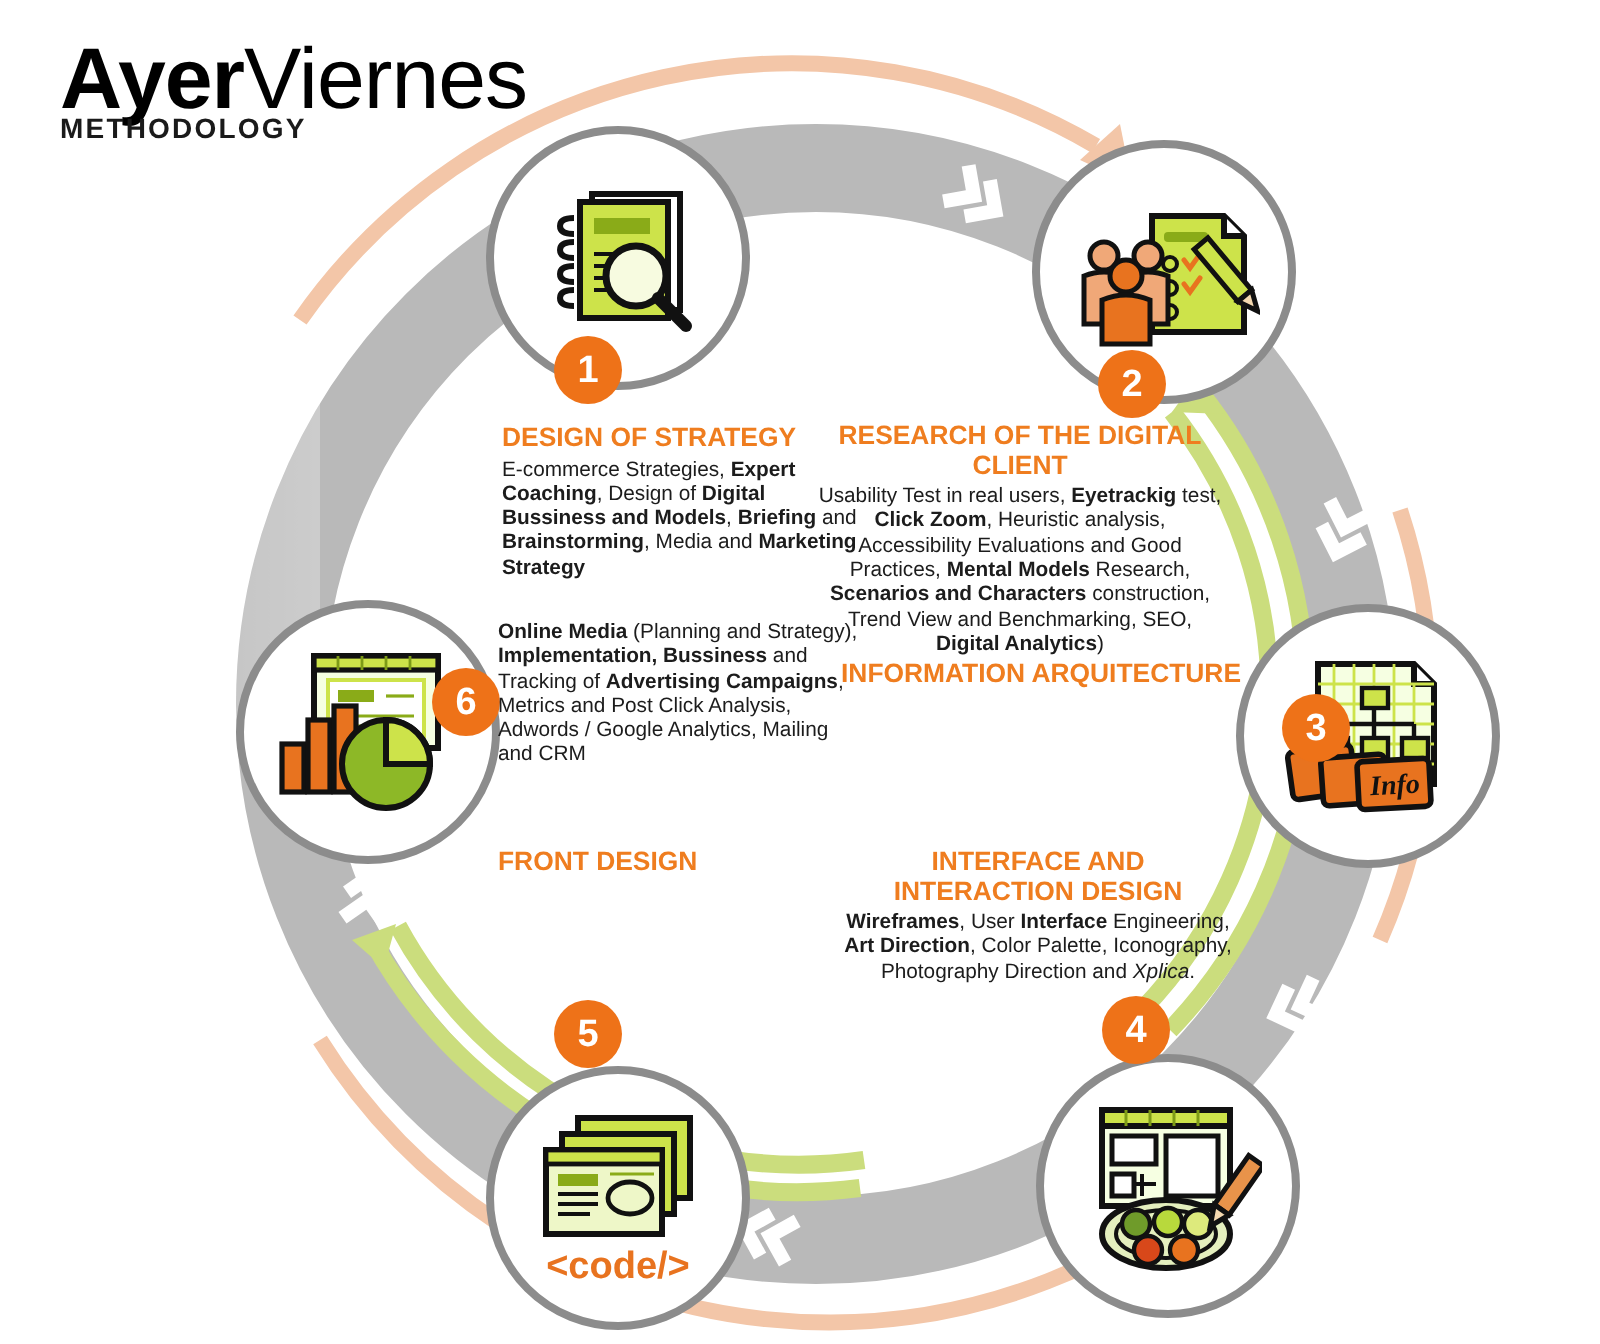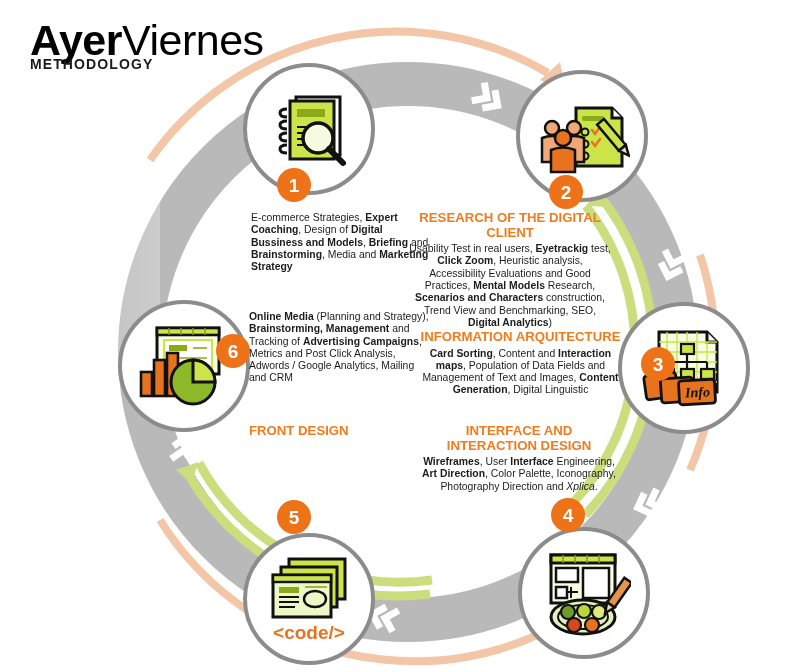--- a/index.html
+++ b/index.html
@@ -304,39 +304,39 @@
         </g>
 
         <circle cx="58" cy="62" r="22" fill="#8db827" stroke="#111" stroke-width="3"></circle>
         <path d="M58 62 L58 40 A22 22 0 0 1 80 62 Z" fill="#cde34a" stroke="#111" stroke-width="3"></path>
       </svg>
     </div>
   </div>
   <div class="badge" style="left:216px;top:334px;">6</div>
 
   <div class="block tl" style="left:251px;top:212px;width:185px;">
+    <span class="ttl">DESIGN OF STRATEGY</span>
     <span class="body">E-commerce Strategies, <b>Expert Coaching</b>, Design of <b>Digital Bussiness and Models</b>, <b>Briefing</b> and <b>Brainstorming</b>, Media and <b>Marketing Strategy</b></span>
   </div>
 
   <div class="block tr" style="left:408px;top:211px;width:204px;">
     <span class="ttl">RESEARCH OF THE DIGITAL CLIENT</span>
     <span class="body">Usability Test in real users, <b>Eyetrackig</b> test, <b>Click Zoom</b>, Heuristic analysis, Accessibility Evaluations and Good Practices, <b>Mental Models</b> Research, <b>Scenarios and Characters</b> construction, Trend View and Benchmarking, SEO, <b>Digital Analytics</b>)</span>
   </div>
 
   <div class="block tr" style="left:418px;top:330px;width:205px;">
     <span class="ttl">INFORMATION ARQUITECTURE</span>
-    <span class="body"><b>Card Sorting</b>, Content and <b>Interaction maps</b>, Population of Data Fields and Management of Text and Images, <b>Content Generation</b>, Digital Linguistic</span>
   </div>
 
   <div class="block tr" style="left:420px;top:424px;width:198px;">
     <span class="ttl">INTERFACE AND INTERACTION DESIGN</span>
     <span class="body"><b>Wireframes</b>, User <b>Interface</b> Engineering, <b>Art Direction</b>, Color Palette, Iconography, Photography Direction and <i>Xplica</i>.</span>
   </div>
 
   <div class="block tl" style="left:249px;top:424px;width:185px;">
     <span class="ttl">FRONT DESIGN</span>
   </div>
 
   <div class="block tl" style="left:249px;top:311px;width:185px;">
-    <span class="body"><b>Online Media</b> (Planning and Strategy), <b>Brainstorming, Management</b> and Tracking of <b>Advertising Campaigns</b>, Metrics and Post Click Analysis, Adwords / Google Analytics, Mailing and CRM</span>
+    <span class="body"><b>Online Media</b> (Planning and Strategy), <b>Implementation, Bussiness</b> and Tracking of <b>Advertising Campaigns</b>, Metrics and Post Click Analysis, Adwords / Google Analytics, Mailing and CRM</span>
   </div>
 
 </div>
 
 </body></html>

